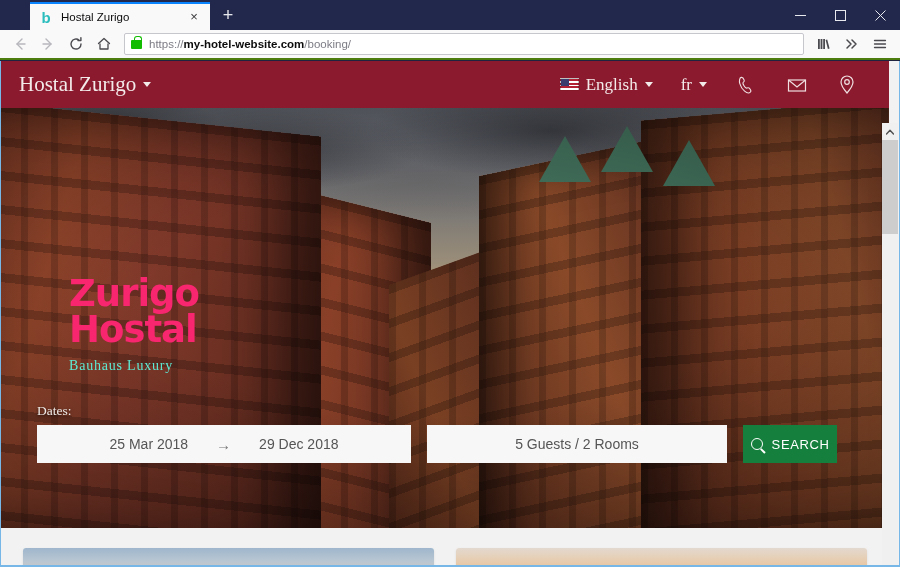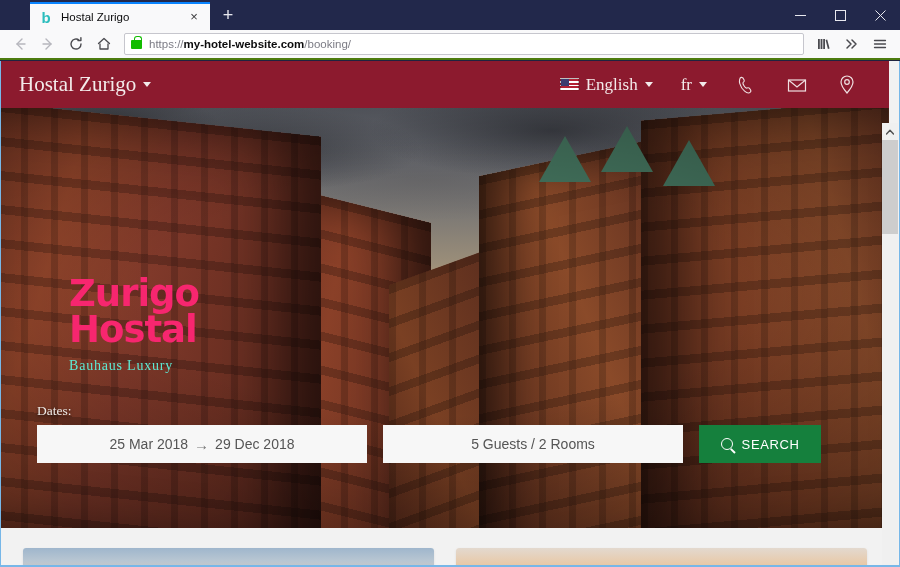--- a/index.html
+++ b/index.html
@@ -229,21 +229,21 @@
   .field { display:flex; flex-direction:column; }
   .field-label {
     font-family:"Liberation Serif", serif; font-size:13.5px; color:#f0ece9;
     margin-bottom: 6px; text-shadow: 0 1px 3px rgba(0,0,0,.7);
   }
   .field-box {
     height: 38px; background: #f7f7f7; display:flex; align-items:center;
     justify-content:center; color:#555; font-size:14px;
     font-family:"Liberation Sans", sans-serif;
   }
-  .dates-box { width: 330px; gap: 6px; }
+  .dates-box { width: 374px; gap: 28px; }
   .arrow { color:#777; font-size: 15px; }
   .guests-box { width: 300px; }
   .search-btn {
     height: 38px; width: 122px; background: #15803d; color:#fff;
     display:flex; align-items:center; justify-content:center; gap:9px;
     font-size: 13px; letter-spacing:.6px;
   }
   .mag {
     width:12px; height:12px; border:1.7px solid #fff; border-radius:50%;
     position:relative; flex:none;

